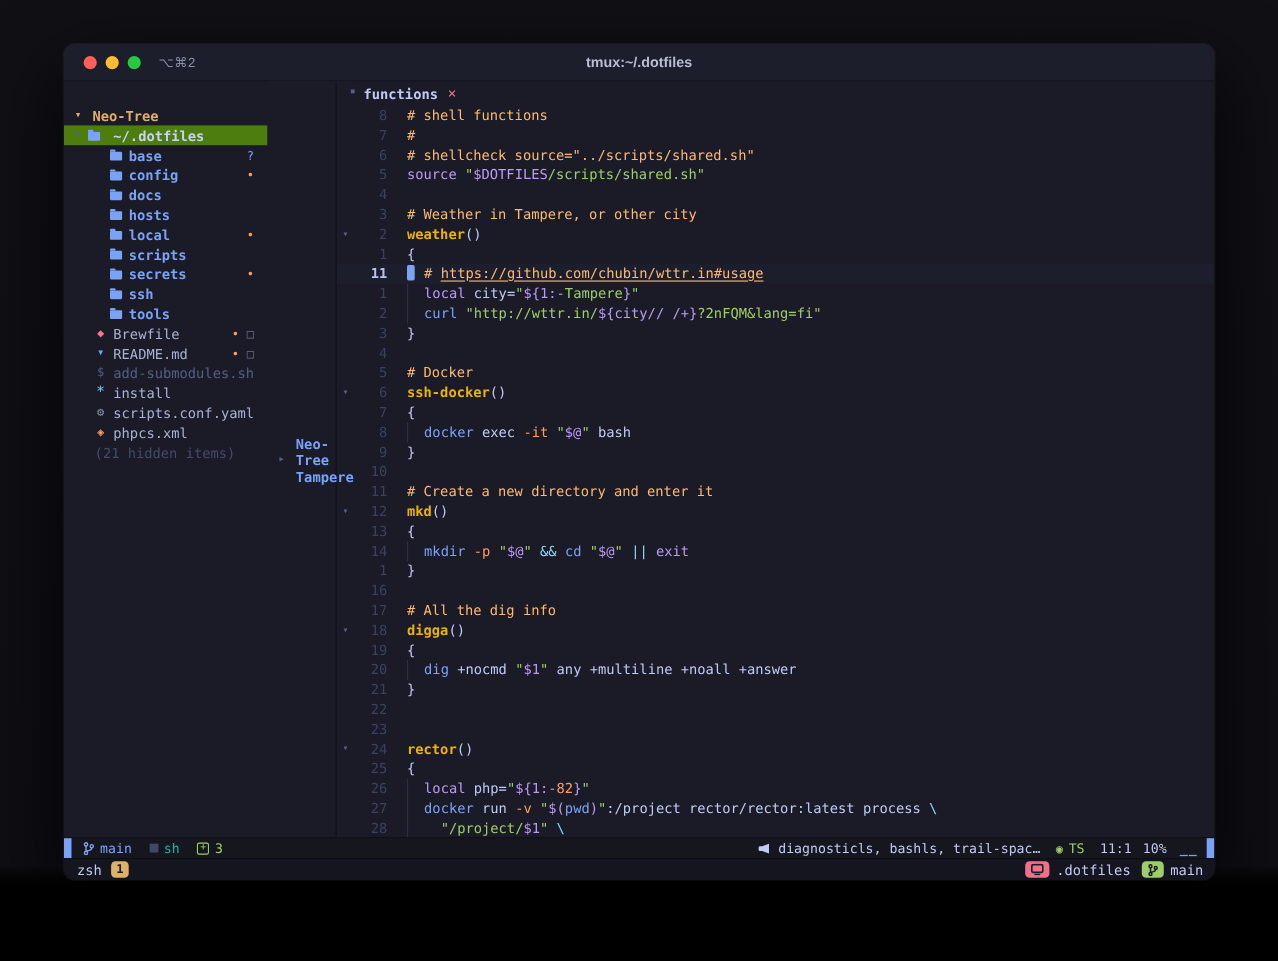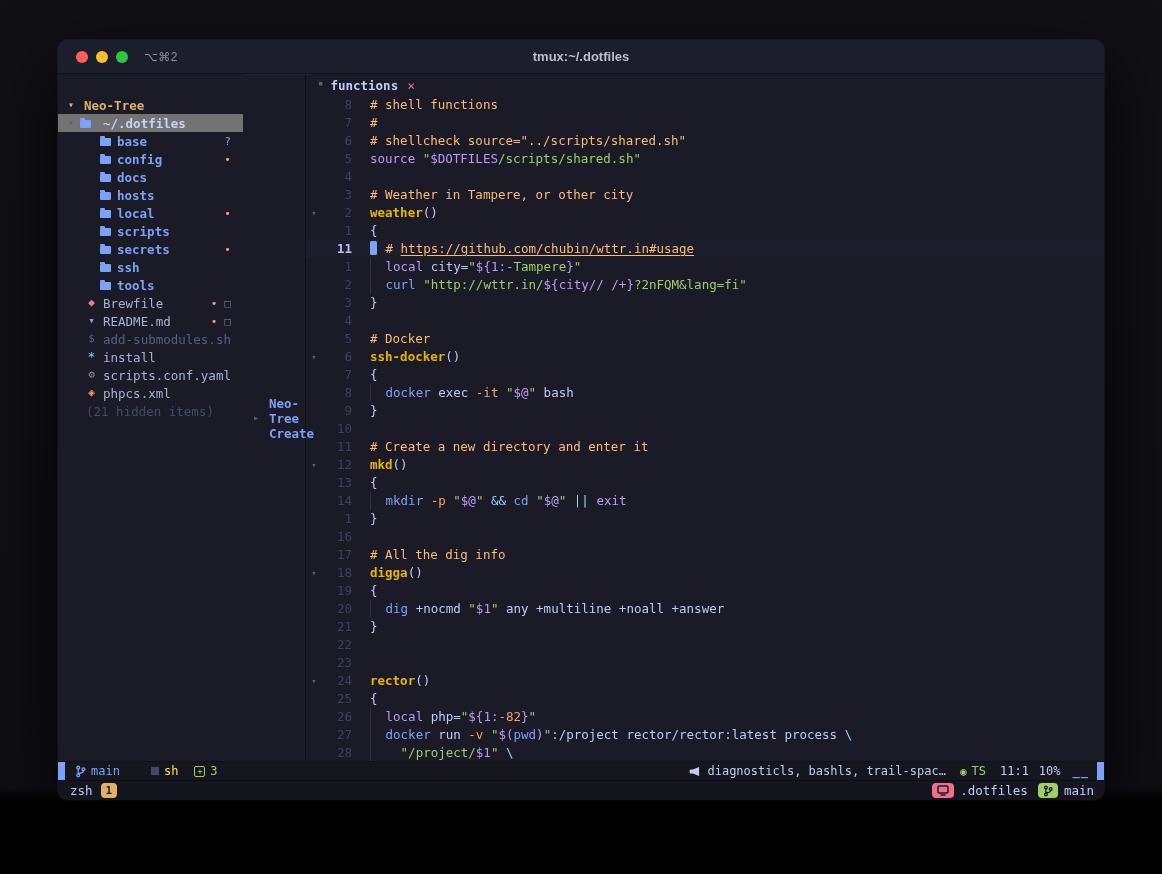--- a/index.html
+++ b/index.html
@@ -21,21 +21,21 @@
   
   .main{flex:1;display:flex;min-height:0;font-size:12.5px}
   .sidebar{flex:0 0 248px;width:248px;display:flex;border-right:1px solid #10101a}
   .tree-scroll{padding-top:22px}
   .tree-row{height:18px;display:flex;align-items:center;padding-left:10px;white-space:pre}
   .chev{flex:0 0 12px;width:12px;color:#565f89;font-size:10px;line-height:18px}
   .chev.yellow{color:#e0af68}
   .chev-down::before{content:"▾"}
   .chev-right::before{content:"▸"}
   .header-label{color:#e0af68;font-weight:bold;margin-left:4px}
-  .tree-row.selected{background:#737373}
+  .tree-row.selected{background:#4d7c0f}
   .root-label{color:#c8d3f5;font-weight:bold;margin-left:6px}
   .tree-row.is-folder,.tree-row.is-file,.tree-row.hidden-note{padding-left:28px}
   .tree-indent{flex:0 0 14px;width:14px}
   .tree-icon{flex:0 0 auto;margin-right:6px}
   .icon-folder{width:11px;height:8px;background:#7aa2f7;border-radius:1px;position:relative;margin-top:2px}
   .icon-folder::before{content:"";position:absolute;left:0;top:-2px;width:5px;height:2px;background:#7aa2f7;border-radius:1px 1px 0 0}
   .glyph{font-size:11px;line-height:18px;width:11px;text-align:center;display:inline-block}
   .icon-ruby{color:#f7768e}.icon-markdown{color:#7aa2f7}.icon-shell{color:#565f89}
   .icon-asterisk{color:#7dcfff;font-size:13px}.icon-gear{color:#8a91ad}.icon-xml{color:#ff9e64}
   .is-folder .tree-label{color:#7aa2f7;font-weight:bold}
@@ -66,21 +66,21 @@
   .cursor-block{display:inline-block;width:7px;height:14px;background:#7aa2f7;border-radius:1.5px;vertical-align:-2px;margin-right:1px}
   .t-comment{color:#fdba74}.t-kw{color:#bb9af7}.t-fn{color:#eab308;font-weight:bold}
   .t-cmd{color:#7aa2f7}.t-str{color:#9ece6a}.t-var{color:#bb9af7}.t-flag{color:#ff9e64}
   .t-num{color:#ff9e64}.t-op{color:#89ddff}.t-fg{color:#c0caf5}
   .u{text-decoration:underline;text-underline-offset:2px}
   
   .statusline{flex:0 0 18px;background:#16161e;border-top:1px solid #101018;display:flex;align-items:center;font-size:12px;color:#a9b1d6}
   .sl-cap{flex:0 0 7px;width:7px;height:18px;background:#7aa2f7}
   .sl-seg{display:flex;align-items:center;gap:5px;white-space:pre}
   .sl-branch{margin-left:10px;color:#7aa2f7}
-  .sl-ft{margin-left:31px;color:#fde047}
+  .sl-ft{margin-left:16px;color:#14b8a6}
   .ft-square{width:8px;height:8px;background:#414868;display:inline-block}
   .sl-added{margin-left:16px;color:#9ece6a}
   .plus-box{width:11px;height:11px;border:1px solid #9ece6a;border-radius:2px;display:flex;align-items:center;justify-content:center;font-size:9px;line-height:1}
   .plus-box::before{content:"+"}
   .sl-flex{flex:1}
   .sl-lsp{color:#c0caf5;gap:7px}
   .sl-ts{margin-left:14px;color:#9ece6a}
   .ts-dot{font-size:11px}
   .sl-pos{margin-left:14px;color:#c0caf5}
   .sl-pct{margin-left:10px;color:#c0caf5}
@@ -141,21 +141,21 @@
               <div class="tree-row is-file"><span class="tree-icon glyph icon-gear">⚙</span><span class="tree-label">scripts.conf.yaml</span><span class="tree-badges"></span></div>
               <div class="tree-row is-file"><span class="tree-icon glyph icon-xml">◈</span><span class="tree-label">phpcs.xml</span><span class="tree-badges"></span></div>
             </div>
           <div class="tree-row hidden-note">
             <span class="tree-label">(21 hidden items)</span>
           </div>
         </div>
         <div class="sidebar-spacer"></div>
         <div class="sidebar-bottom">
           <span class="chev chev-right"></span>
-          <span class="tree-label buffers-label">Neo-Tree Create</span>
+          <span class="tree-label buffers-label">Neo-Tree Tampere</span>
         </div>
       </div>
 
       <div class="editor">
         <div class="tabline">
           <div class="tab active">
             <span class="tab-icon"></span>
             <span class="tab-label">functions</span>
             <span class="tab-close">×</span>
           </div>

